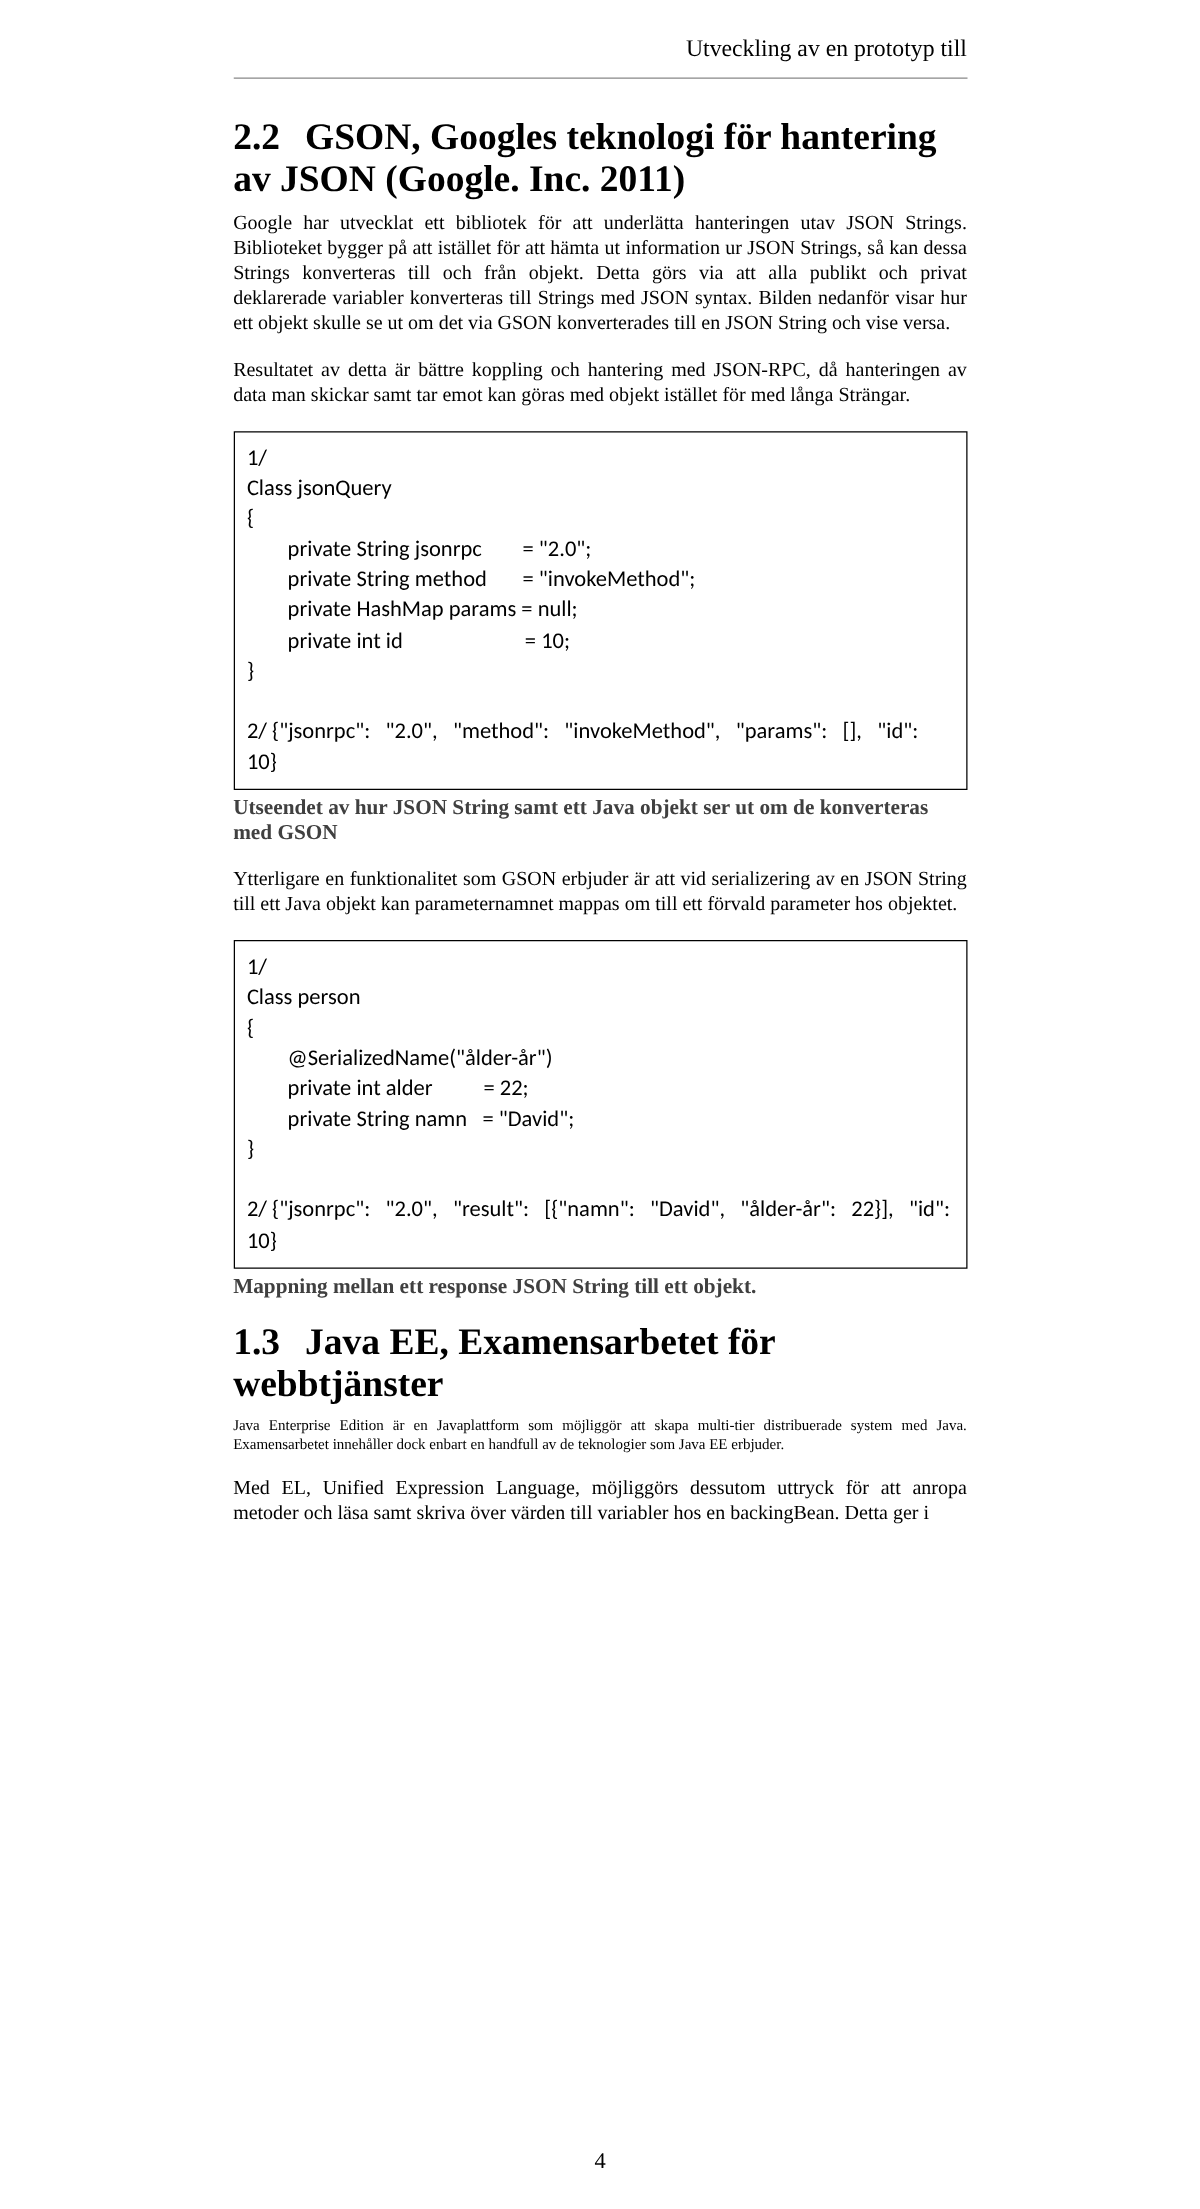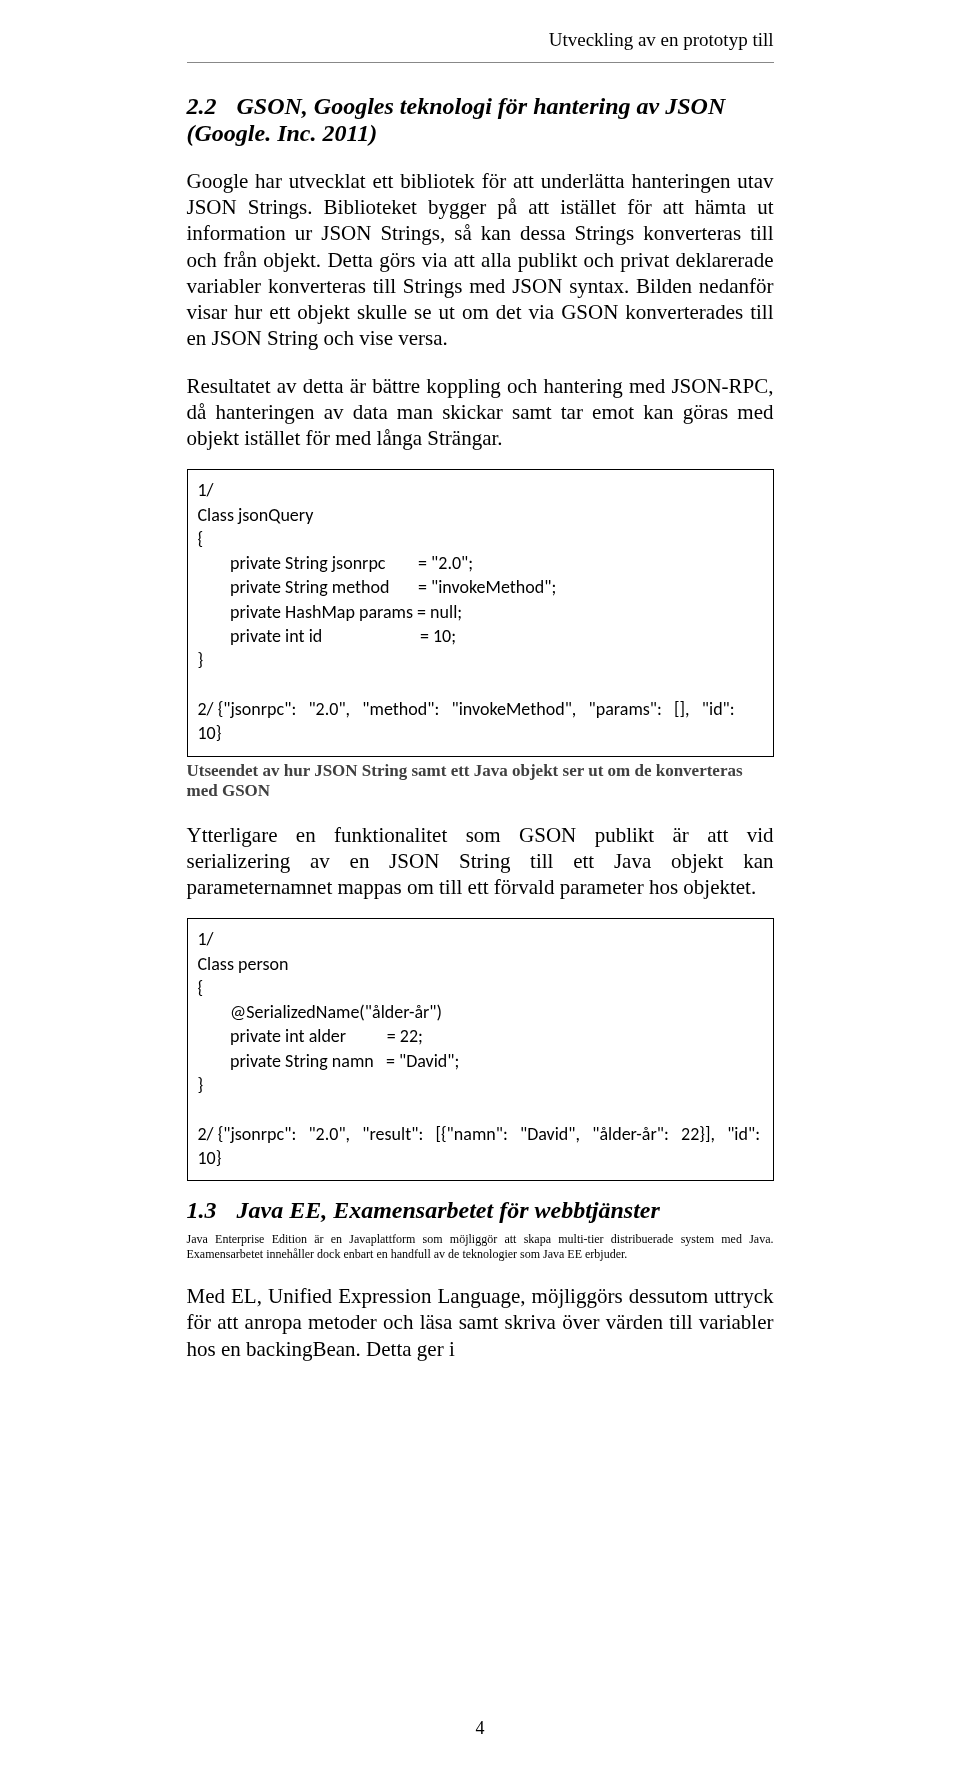--- a/index.html
+++ b/index.html
@@ -22,36 +22,35 @@
     font-size: 19px;
     line-height: 1.25;
     margin-bottom: 10px;
   }
   .rule {
     border: none;
     border-top: 1px solid #888;
     margin: 2px 0 30px 0;
   }
   .h2 {
-    font-size: 24px;
+    font-size: 30px;
     font-weight: bold;
     margin: 16px 0 8px 0;
-    font-style: italic;
   }
   .h2-num { display: inline-block; margin-right: 20px; }
   .h3 {
     font-size: 20px;
     font-weight: bold;
     margin: 14px 0 6px 0;
   }
   .h3-num { display: inline-block; margin-right: 20px; }
   .para {
-    font-size: 21px;
+    font-size: 16px;
     line-height: 1.25;
-    margin: 21px 0 18px 0;
+    margin: 8px 0 18px 0;
     text-align: justify;
   }
   .intro-small {
     font-size: 12px;
     line-height: 1.25;
     margin: 6px 0 18px 0;
     text-align: justify;
   }
   .code-box {
     border: 1px solid #000;
@@ -100,31 +99,32 @@
 {
         private String jsonrpc        = "2.0";
         private String method       = "invokeMethod";
         private HashMap params = null;
         private int id                        = 10;
 }
 
 2/ {"jsonrpc":   "2.0",   "method":   "invokeMethod",   "params":   [],   "id":   10}</div>
   <div class="caption">Utseendet av hur JSON String samt ett Java objekt ser ut om de konverteras med GSON</div>
 
-  <p class="para">Ytterligare en funktionalitet som GSON publikt är att vid serializering av en JSON String till ett Java objekt kan parameternamnet mappas om till ett förvald parameter hos objektet.</p>
+  <p class="para">Ytterligare en funktionalitet som GSON erbjuder är att vid serializering av en JSON String till ett Java objekt kan parameternamnet mappas om till ett förvald parameter hos objektet.</p>
 
   <div class="code-box">1/
 Class person
 {
         @SerializedName("ålder-år")
         private int alder          = 22;
         private String namn   = "David";
 }
 
 2/ {"jsonrpc":   "2.0",   "result":   [{"namn":   "David",   "ålder-år":   22}],   "id":   10}</div>
+  <div class="caption">Mappning mellan ett response JSON String till ett objekt.</div>
 
   <div class="h2">
     <span class="h2-num">1.3</span><span>Java EE, Examensarbetet för webbtjänster</span>
   </div>
 
   <p class="intro-small">Java Enterprise Edition är en Javaplattform som möjliggör att skapa multi-tier distribuerade system med Java. Examensarbetet innehåller dock enbart en handfull av de teknologier som Java EE erbjuder.</p>
 
 
 
   <p class="para" style="margin-bottom:0;">Med EL, Unified Expression Language, möjliggörs dessutom uttryck för att anropa metoder och läsa samt skriva över värden till variabler hos en backingBean. Detta ger i</p>

